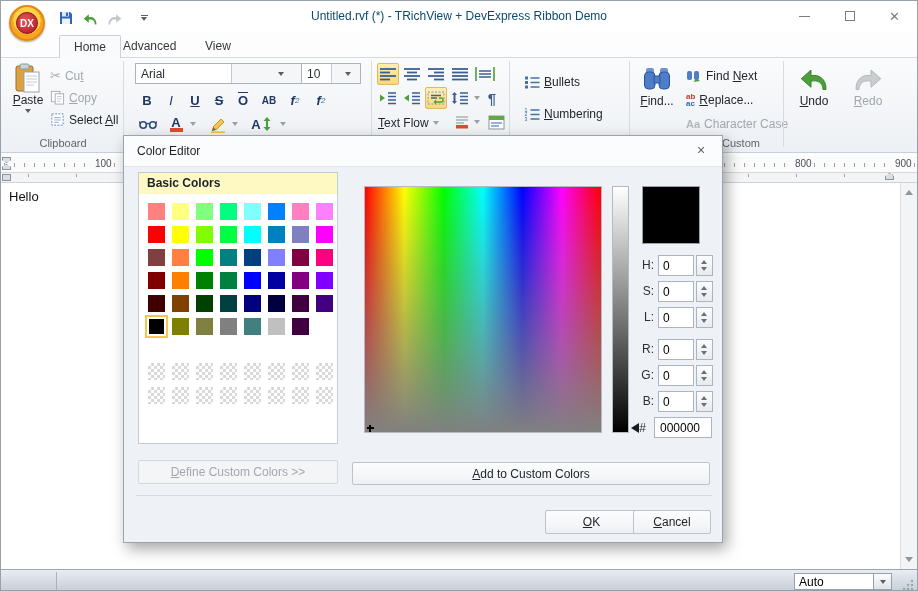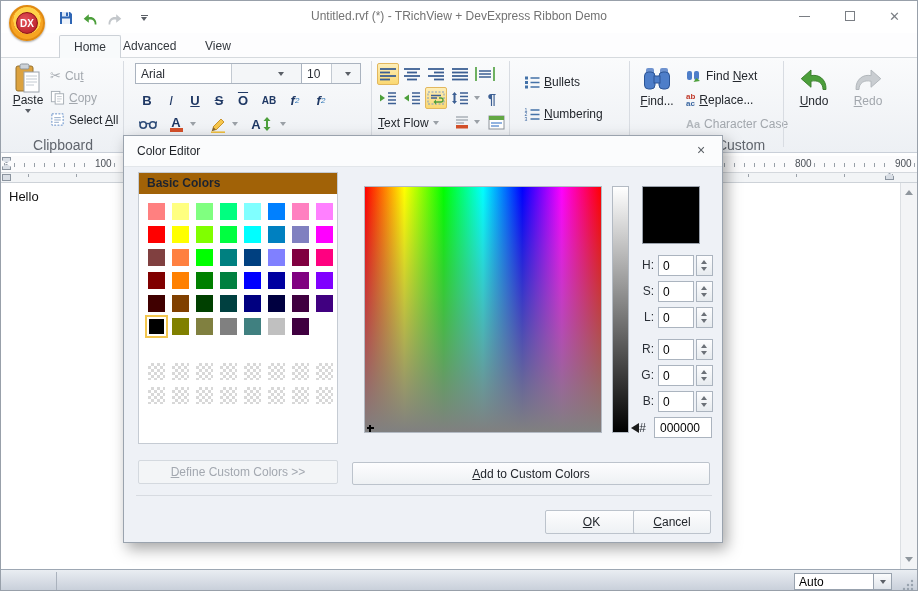--- a/index.html
+++ b/index.html
@@ -8,32 +8,32 @@
 .abs{position:absolute;}
 u{text-decoration:underline;}
 
 #titlebar{position:absolute;left:0;top:0;width:100%;height:32px;background:#fff;}
 #dxlogo{position:absolute;left:8px;top:4px;width:36px;height:36px;border-radius:50%;
  background:radial-gradient(circle at 50% 42%,#ffd24a 0 55%,#f7a421 56% 100%);border:2px solid #e08a12;z-index:30;
  display:flex;align-items:center;justify-content:center;box-shadow:0 1px 2px rgba(0,0,0,.35);}
 #dxlogo b{display:flex;align-items:center;justify-content:center;width:22px;height:22px;border-radius:50%;
  background:radial-gradient(circle at 40% 35%,#e5535a,#b01722);color:#fff;font-size:10px;border:1px solid #8c1017;}
 .qbtn{position:absolute;top:7px;width:22px;height:20px;display:flex;align-items:center;justify-content:center;border-radius:2px;}
-#title-text{position:absolute;left:0;right:0;top:8px;text-align:center;color:#737373;font-size:12px;}
+#title-text{position:absolute;left:0;right:0;top:8px;text-align:center;color:#0c4a6e;font-size:12px;}
 .winbtn{position:absolute;top:0;width:45px;height:30px;display:flex;align-items:center;justify-content:center;color:#7a7e84;font-size:13px;}
 .winbtn .mini{width:11px;height:1px;background:#7a7e84;}
 .winbtn .maxi{width:10px;height:10px;border:1px solid #7a7e84;}
 
 #tabrow{position:absolute;left:0;top:32px;width:100%;height:25px;background:#fdfdfe;border-bottom:1px solid #d6dade;}
 .rtab{position:absolute;top:2px;height:23px;padding:4px 14px 0;font-size:12px;color:#33383e;}
 .rtab.active{background:#f8fafb;border:1px solid #ccd1d7;border-bottom:none;border-radius:2px 2px 0 0;height:24px;}
 
 #ribbon{position:absolute;left:0;top:57px;width:100%;height:95px;background:linear-gradient(#fafbfc,#edf0f4);border-bottom:1px solid #c9cfd8;}
 .gdiv{position:absolute;top:3px;width:1px;height:86px;background:#d8dce2;}
-.glabel{position:absolute;top:79px;font-size:14px;color:#60656d;text-align:center;}
+.glabel{position:absolute;top:79px;font-size:11px;color:#60656d;text-align:center;}
 .bigbtn{position:absolute;display:flex;flex-direction:column;align-items:center;font-size:12px;color:#24282e;}
 .smbtn{position:absolute;height:21px;display:flex;align-items:center;gap:4px;font-size:12px;color:#24282e;padding:0 3px;border-radius:2px;}
 .smbtn.dis{color:#a2a7ad;}
 .caret{width:0;height:0;border-left:3.5px solid transparent;border-right:3.5px solid transparent;border-top:4px solid #5a5f66;display:inline-block;}
 .caret.dim{border-top-color:#9aa0a6;}
 .combo{position:absolute;height:21px;background:#fff;border:1px solid #aab3bf;display:flex;align-items:center;}
 .combo span{flex:1;padding-left:5px;font-size:12px;}
 .combo .dd{width:16px;height:100%;border-left:1px solid #c3cad2;display:flex;align-items:center;justify-content:center;background:#f4f6f8;}
 .fbtn{position:absolute;height:20px;min-width:20px;display:flex;align-items:center;justify-content:center;font-size:13px;color:#1f3864;border-radius:2px;}
 .fbtn b{font-weight:bold;}
@@ -59,21 +59,21 @@
 #zoom-combo{position:absolute;right:25px;top:3px;width:98px;height:17px;}
 #zoom-combo input{position:absolute;left:0;top:0;width:80px;height:17px;border:1px solid #98a2ae;padding-left:4px;font-size:12px;}
 #zoom-combo .dd{position:absolute;right:0;top:0;width:18px;height:17px;background:linear-gradient(#fbfcfd,#dfe4ea);border:1px solid #98a2ae;border-left:none;display:flex;align-items:center;justify-content:center;}
 
 #dialog{position:absolute;left:122px;top:134px;width:600px;height:408px;background:#eef1f6;border:1px solid #9aa3ae;
  box-shadow:4px 6px 14px rgba(0,0,0,.35);z-index:50;}
 #dlg-title{position:absolute;left:0;top:0;width:100%;height:31px;background:#fbfcfd;border-bottom:1px solid #e2e6ea;}
 #dlg-title span{position:absolute;left:13px;top:8px;font-size:12px;color:#1e2228;}
 #dlg-close{position:absolute;right:12px;top:6px;width:18px;height:18px;text-align:center;font-size:14px;color:#5b6066;}
 #panel{position:absolute;left:14px;top:36px;width:200px;height:272px;background:#fff;border:1px solid #c5cbd3;}
-.pband{position:absolute;left:0;width:100%;height:21px;background:#a16207;font-weight:bold;font-size:12px;color:#1c2330;padding:3px 0 0 8px;}
+.pband{position:absolute;left:0;width:100%;height:21px;background:#fef9c3;font-weight:bold;font-size:12px;color:#1c2330;padding:3px 0 0 8px;}
 .sw{position:absolute;width:17px;height:17px;}
 .sw.sel{outline:2px solid #f3c64e;outline-offset:1px;box-shadow:0 0 0 1px #fff inset;}
 .sw.checker{background-image:conic-gradient(#d8d8d8 25%,#fff 25% 50%,#d8d8d8 50% 75%,#fff 75%);background-size:6px 6px;}
 .dlgbtn{position:absolute;background:linear-gradient(#fdfdfe,#eef1f4);border:1px solid #bcc3cc;border-radius:2px;
  font-size:12px;color:#22262c;display:flex;align-items:center;justify-content:center;}
 .dlgbtn.dis{color:#a3a8b0;background:#f3f5f7;border-color:#d4d9df;}
 #huesat{position:absolute;left:240px;top:50px;width:238px;height:247px;border:1px solid #b3bac3;
  background:linear-gradient(to bottom,rgba(128,128,128,0),rgba(128,128,128,1)),
  linear-gradient(to right,#f00,#ff8000,#ff0,#80ff00,#0f0,#00ff80,#0ff,#0080ff,#00f,#8000ff,#f0f,#ff0080,#f00);}
 #hs-cursor-h{position:absolute;left:2px;bottom:3px;width:7px;height:2px;background:#000;}

